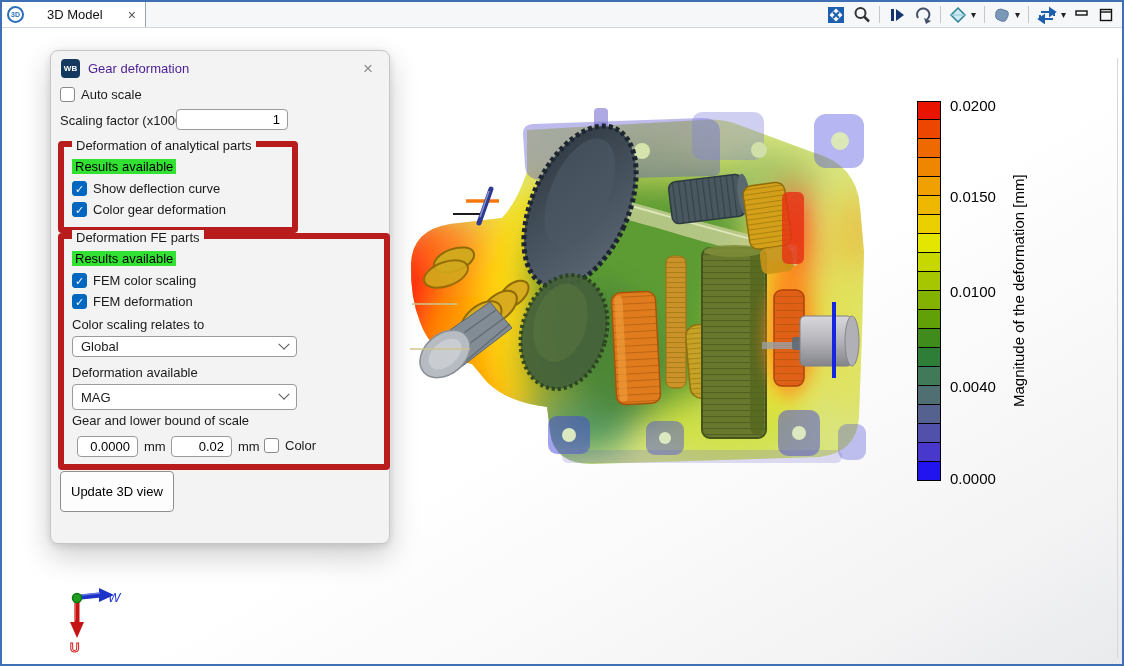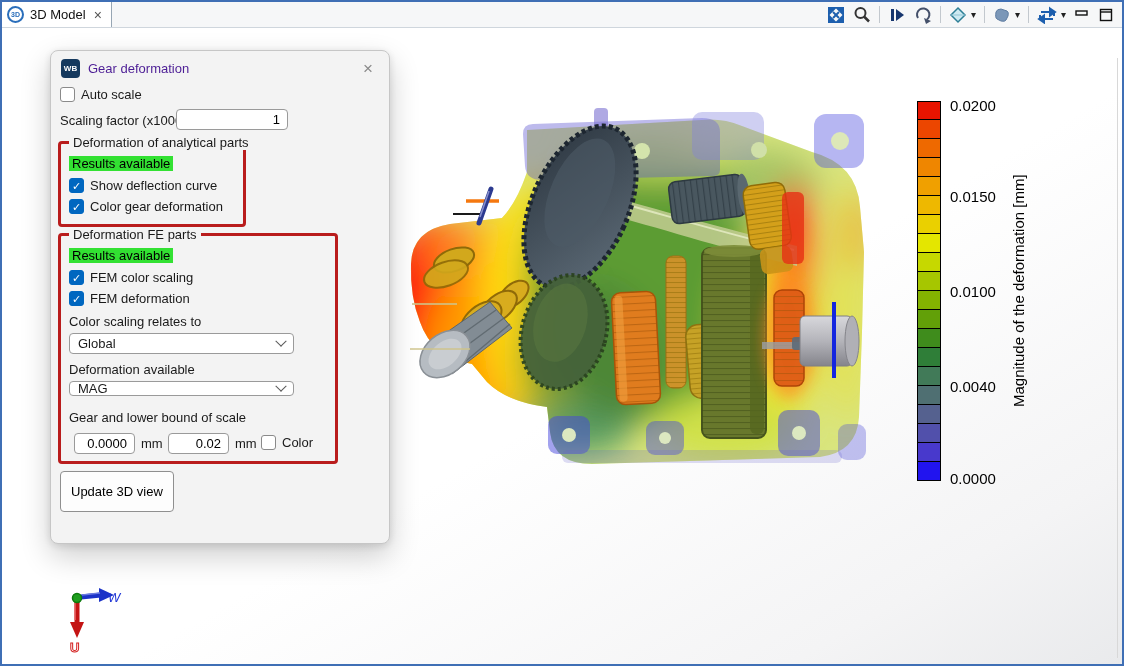--- a/index.html
+++ b/index.html
@@ -2,21 +2,21 @@
 <html><head>
 <meta charset="utf-8">
 <style>
   html,body{margin:0;padding:0;background:#888;}
   .app{position:relative;width:1124px;height:666px;box-sizing:border-box;border:2px solid #3f6fb5;
        background:#fff;font-family:"Liberation Sans",sans-serif;overflow:hidden;}
   
   .tabbar{position:absolute;top:0;left:0;right:0;height:25px;background:#f6f7f8;
           border-bottom:1px solid #cfd6dd;display:flex;align-items:center;z-index:5;}
   .tab{height:25px;box-sizing:border-box;background:#fff;border-right:1px solid #97a6b4;
-       display:flex;align-items:center;gap:6px;padding:0 9px 0 5px;font-size:13px;color:#111;}
+       display:flex;align-items:center;gap:23px;padding:0 9px 0 5px;font-size:13px;color:#111;}
   .icon-3d{width:17px;height:17px;border:2px solid #2a6ebb;border-radius:50%;color:#2a6ebb;
            font-size:7px;font-weight:bold;display:flex;align-items:center;justify-content:center;box-sizing:border-box;}
   .tab-close{color:#555;font-size:14px;line-height:14px;margin-left:2px;}
   .toolbar{margin-left:auto;display:flex;align-items:center;gap:8px;padding-right:8px;}
   .toolbar svg{display:block;}
   .tsep{width:1px;height:17px;background:#c2c8ce;}
   .ddarrow{font-size:10px;color:#222;margin-left:-4px;}
   .winbtn{display:flex;align-items:center;}
   
   .viewport{position:absolute;left:0;right:0;top:26px;bottom:0;
@@ -39,21 +39,21 @@
           display:flex;align-items:center;justify-content:center;}
   .dlg-title{flex:1;color:#4c1d95;}
   .dlg-close{color:#8a8a8a;font-size:17px;line-height:17px;width:18px;text-align:center;}
   .cb{width:15px;height:15px;box-sizing:border-box;border:1px solid #8a8a8a;border-radius:3px;background:#fff;flex:0 0 auto;}
   .cb.checked{background:#0067c0;border-color:#0067c0;position:relative;}
   .cb.checked::after{content:"✓";position:absolute;left:2px;top:0px;color:#fff;font-size:11px;line-height:15px;}
   .chk-row{position:absolute;display:flex;align-items:center;gap:6px;white-space:nowrap;}
   .lbl{position:absolute;white-space:nowrap;}
   .inp{position:absolute;box-sizing:border-box;background:#fff;border:1px solid #9a9a9a;border-radius:4px;
        font-family:"Liberation Sans",sans-serif;font-size:13px;text-align:right;padding:2px 7px;}
-  .grp{position:absolute;border:3px solid #b91c1c;border-radius:4px;}
+  .grp{position:absolute;border:6px solid #b91c1c;border-radius:4px;padding-left:46px;}
   .grp-label{position:absolute;top:-9px;left:8px;background:#f3f3f3;padding:0 4px;white-space:nowrap;}
   .status{position:absolute;color:#000;padding:0px 3px;white-space:nowrap;}
   .dd{position:absolute;box-sizing:border-box;background:#fff;border:1px solid #9a9a9a;border-radius:4px;
       display:flex;align-items:center;padding:0 8px;}
   .chev{margin-left:auto;width:7px;height:7px;border-right:1.5px solid #5a5a5a;border-bottom:1.5px solid #5a5a5a;
         transform:rotate(45deg) translate(-2px,-2px);}
   .btn{position:absolute;box-sizing:border-box;background:#fdfdfd;border:1px solid #8f8f8f;border-radius:4px;
        font-family:"Liberation Sans",sans-serif;font-size:13px;padding:12px 10px;}
 </style>
 </head>
@@ -395,21 +395,21 @@
         <div class="chk-row" style="left:8px;top:55px">
           <span class="cb checked"></span>
           <span>FEM deformation</span>
         </div>
         <span class="lbl" style="left:8px;top:78px">Color scaling relates to</span>
         <div class="dd" style="left:8px;top:97px;width:225px;height:21px">
           <span>Global</span>
           <span class="chev"></span>
         </div>
         <span class="lbl" style="left:8px;top:126px">Deformation available</span>
-        <div class="dd" style="left:8px;top:145px;width:225px;height:15px">
+        <div class="dd" style="left:8px;top:145px;width:225px;height:26px">
           <span>MAG</span>
           <span class="chev"></span>
         </div>
         <span class="lbl" style="left:8px;top:174px">Gear and lower bound of scale</span>
         <input class="inp" style="left: 13px; top: 197px; width: 61px; height: 21px;" value="0.0000">
         <span class="lbl" style="left:80px;top:200px">mm</span>
         <input class="inp" style="left: 107px; top: 197px; width: 61px; height: 21px;" value="0.02">
         <span class="lbl" style="left:174px;top:200px">mm</span>
         <div class="chk-row" style="left:200px;top:199px">
           <span class="cb"></span>

